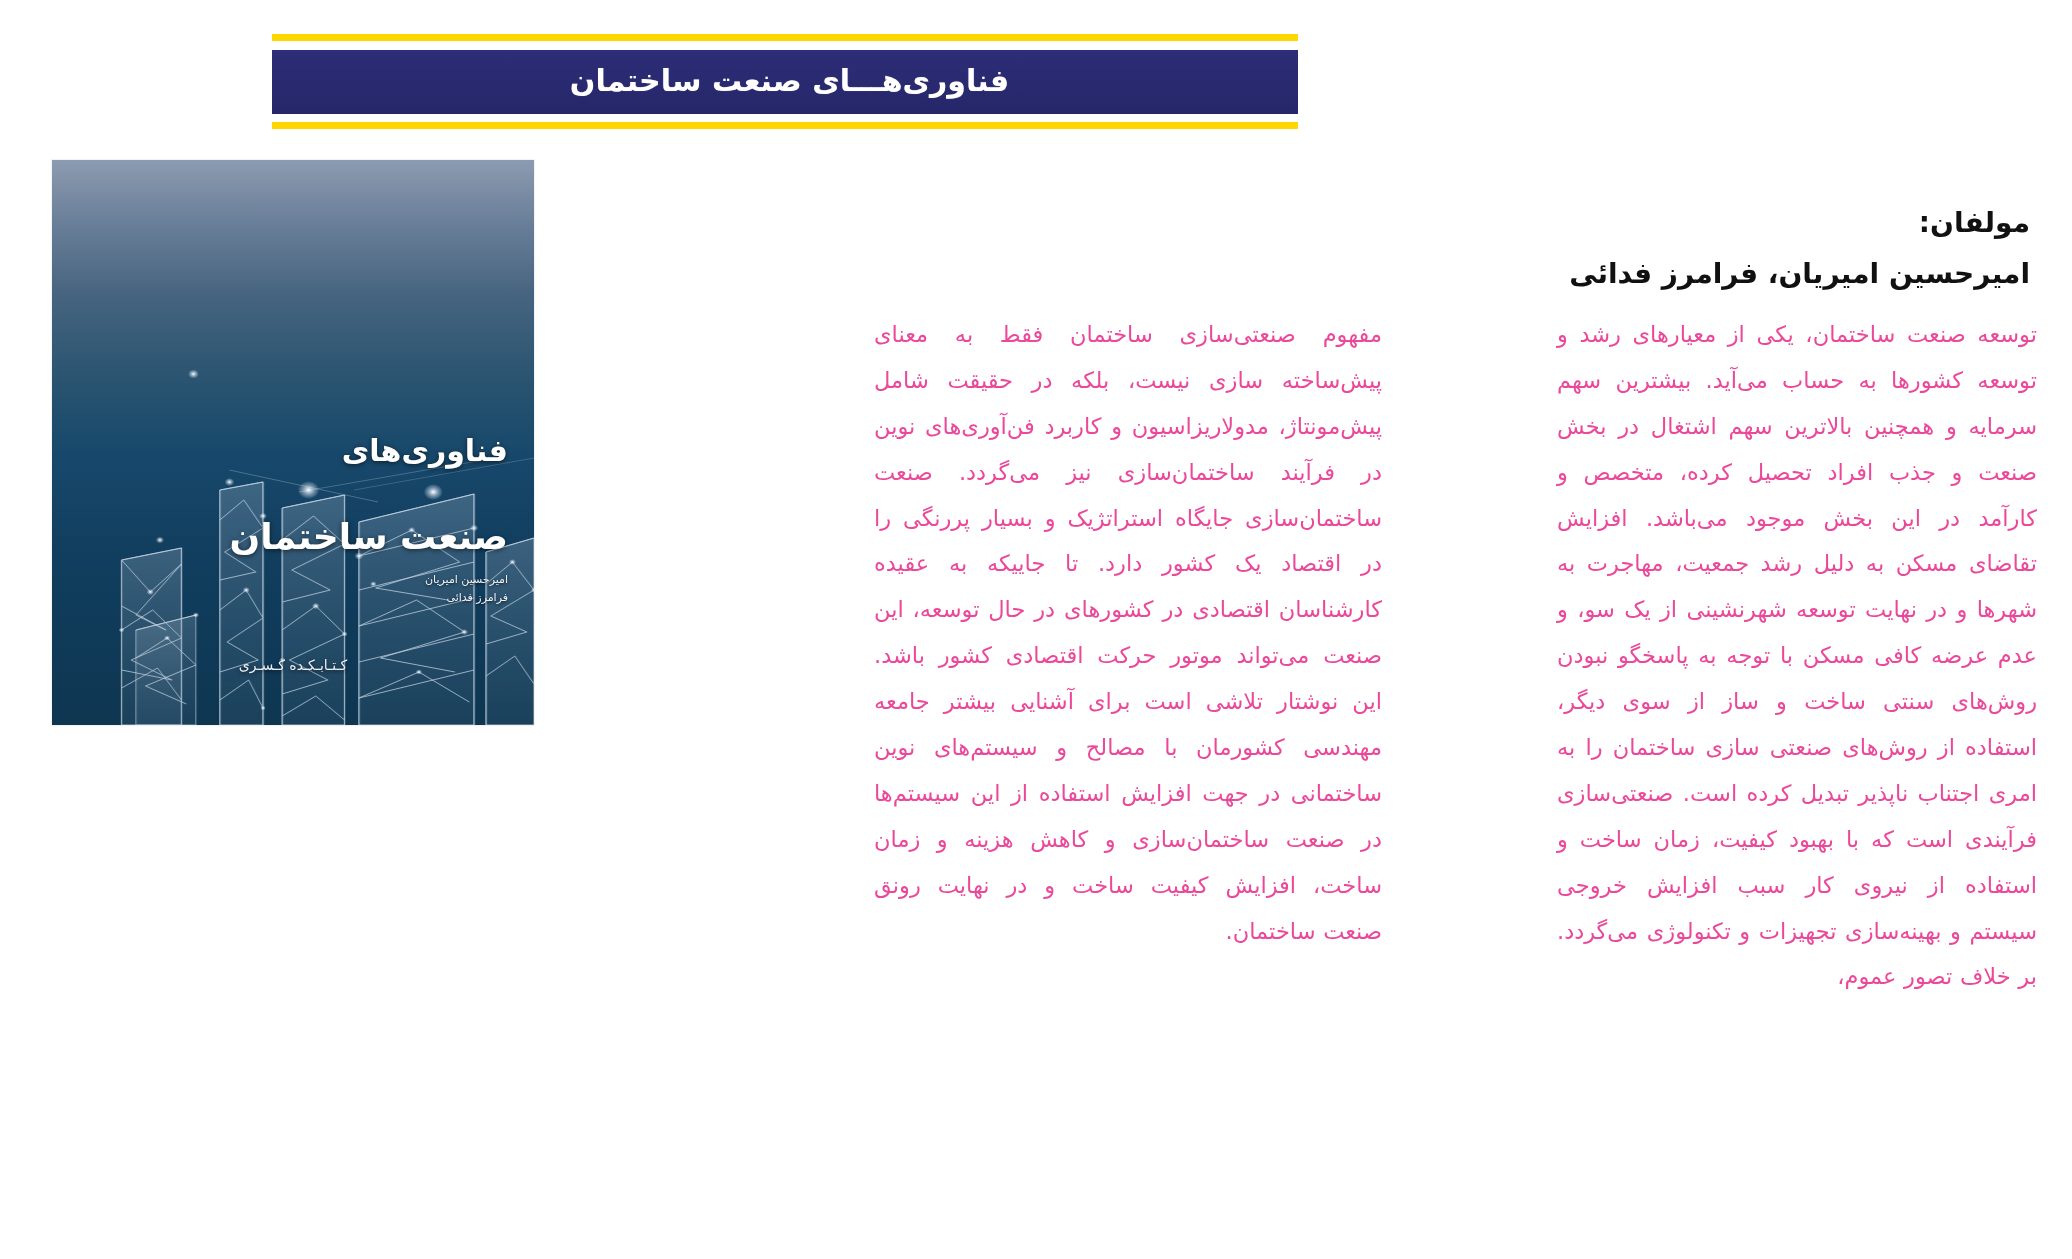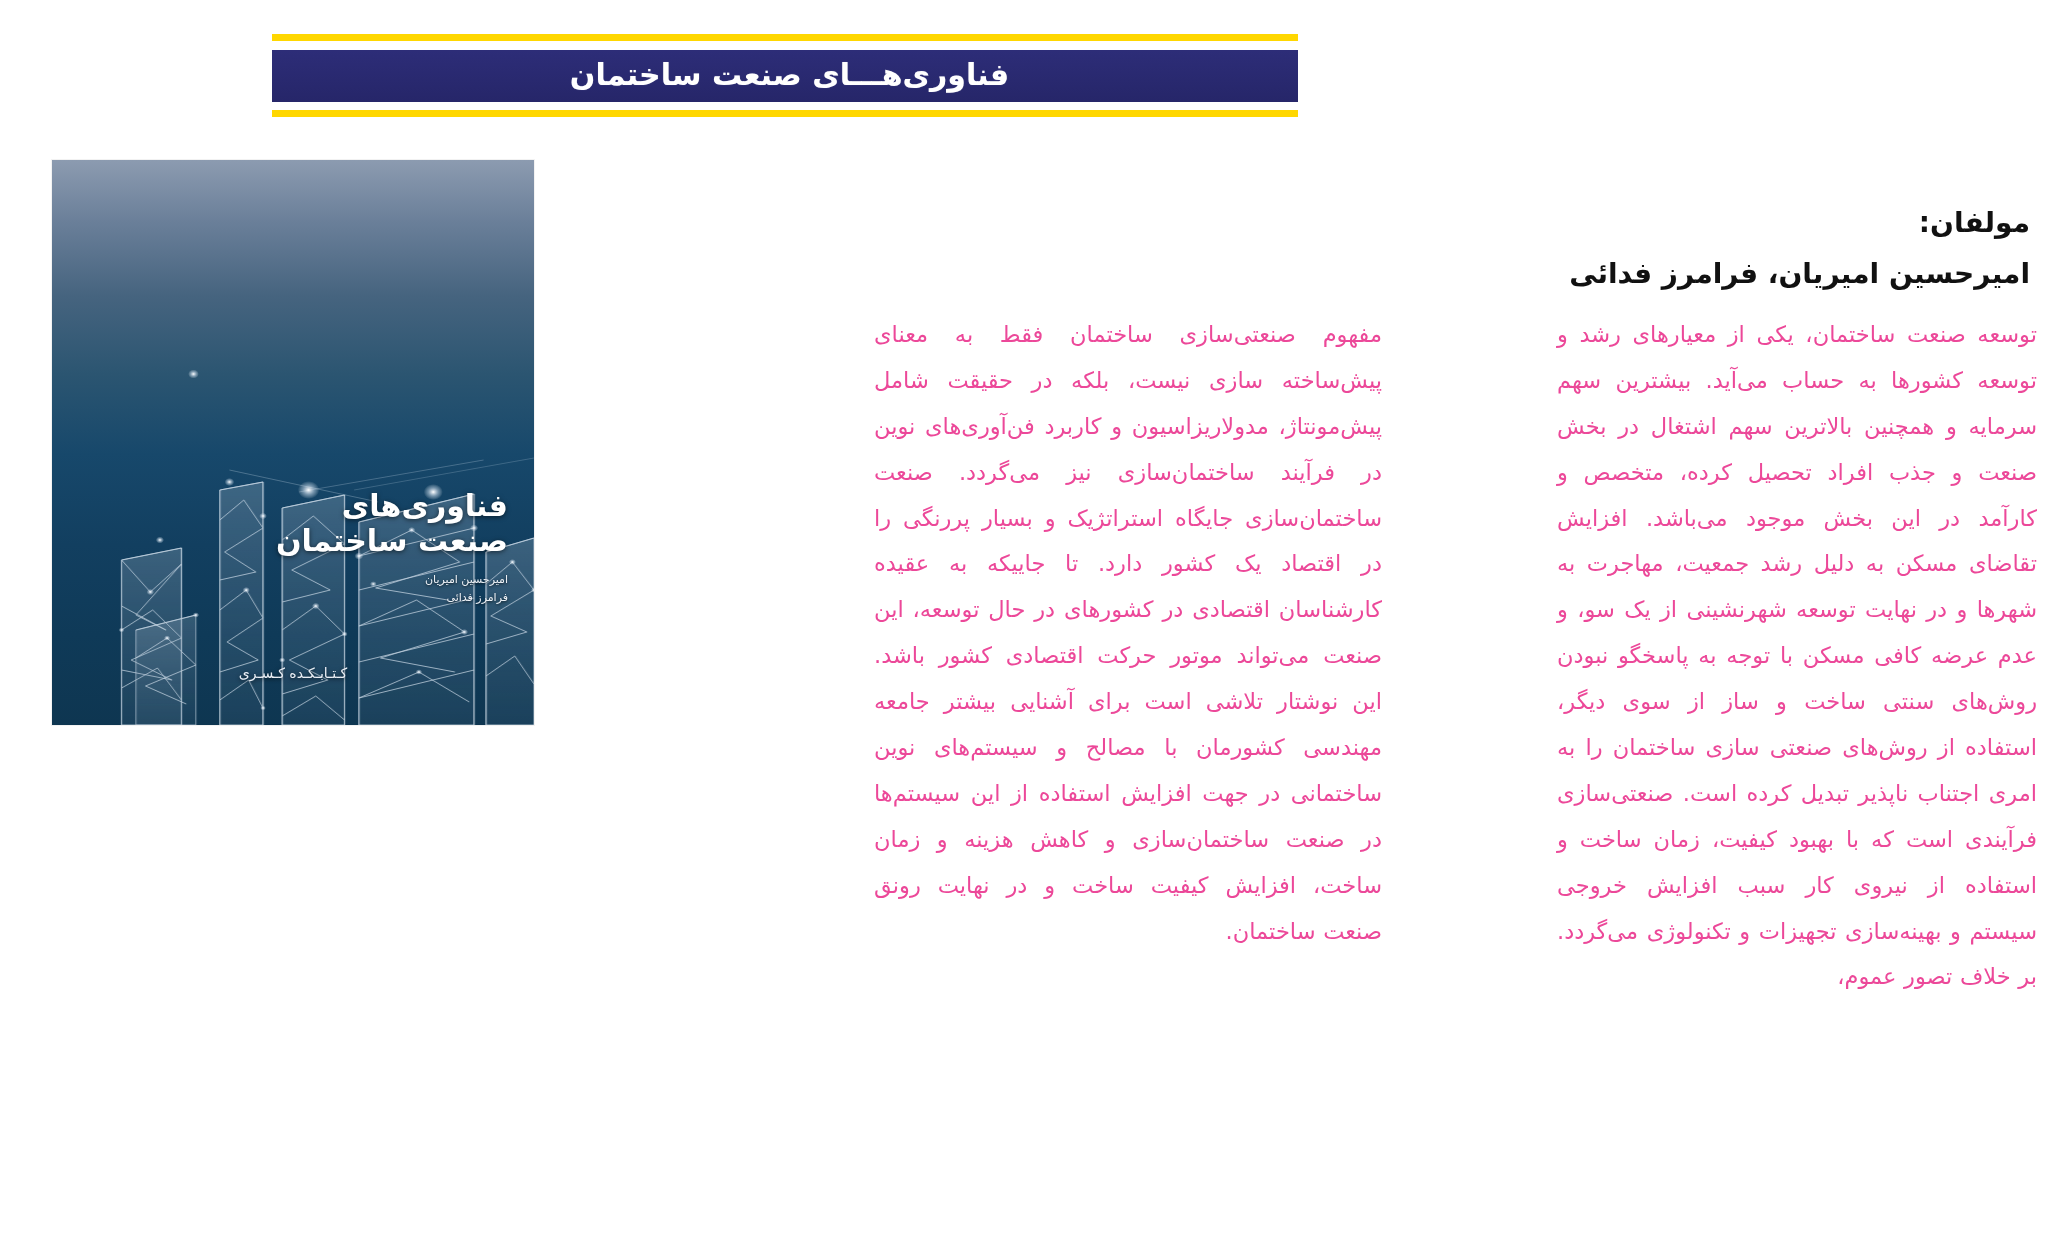--- a/index.html
+++ b/index.html
@@ -21,21 +21,21 @@
     top: 34px;
     width: 1026px;
   }
   .rule-yellow {
     height: 7px;
     background: var(--accent, #FFD700);
     width: 100%;
   }
   .rule-gap { height: 9px; background: #ffffff; }
   .header-bar {
-    height: 52px;
+    height: 64px;
     background: #2A2A72;
     background: linear-gradient(180deg, #2d2d78 0%, #262669 100%);
     display: flex;
     align-items: center;
     justify-content: center;
     position: relative;
     padding-left: 9px;
   }
   .header-title {
     color: #ffffff;
@@ -80,34 +80,34 @@
   }
   .cover-title-1, .cover-title-2 {
     color: #ffffff;
     font-weight: bold;
     font-size: 30px;
     line-height: 1.18;
     letter-spacing: 0px;
     text-shadow: 0 1px 5px rgba(0,0,0,0.6);
     white-space: nowrap;
   }
-  .cover-title-2 { font-size: 30px; }
+  .cover-title-2 { font-size: 36px; margin-top: 48px; }
   .cover-authors {
     margin-top: 12px;
     color: #eef2f7;
     font-size: 11px;
     line-height: 1.65;
     text-shadow: 0 1px 3px rgba(0,0,0,0.7);
     white-space: nowrap;
   }
   .cover-publisher {
     position: absolute;
     right: 0;
     left: 0;
-    bottom: 44px;
+    bottom: 52px;
     text-align: center;
     color: #e9eef5;
     font-size: 14px;
     letter-spacing: 2.5px;
     direction: rtl;
     text-shadow: 0 1px 4px rgba(0,0,0,0.7);
     z-index: 5;
   }
 
   

